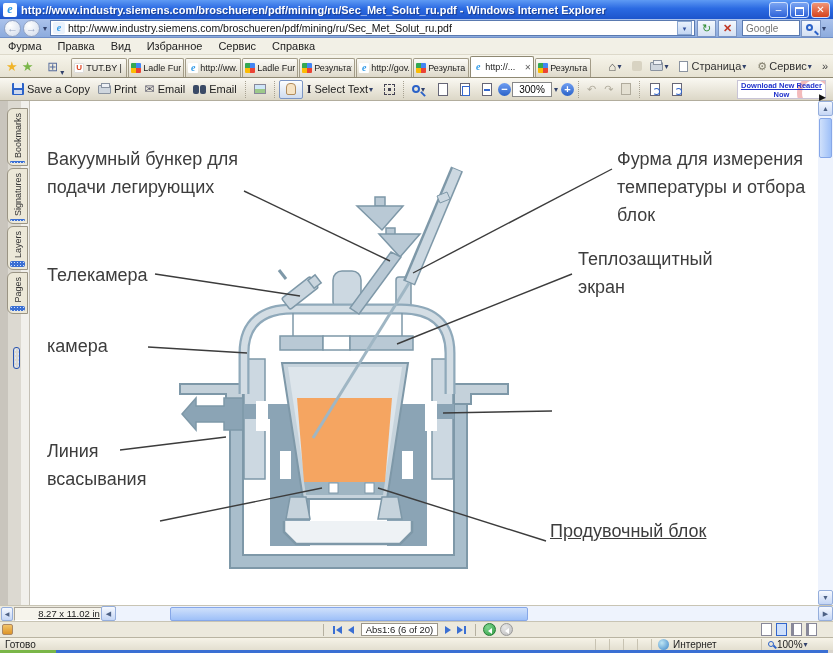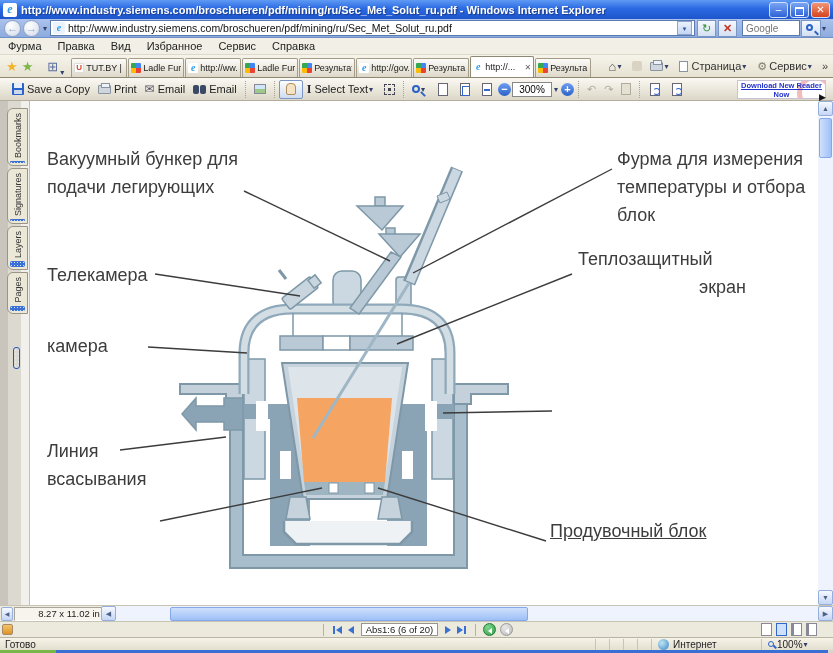--- a/index.html
+++ b/index.html
@@ -134,21 +134,21 @@
 
   
   .vscroll { position:absolute; left:818px; top:0; width:15px; height:504px; background:#eef3fd; }
   .sbtn { position:absolute; left:0; width:15px; height:15px; border:1px solid #95aedc; border-radius:2px;
     background:linear-gradient(180deg,#f6f9ff,#c5d6f5); color:#4d6185; font-size:7px; text-align:center; line-height:13px; }
   .vthumb { position:absolute; left:1px; top:17px; width:13px; height:40px; border:1px solid #86a7e8; border-radius:2px;
     background:linear-gradient(90deg,#cfe0fb,#9ec0f8); }
 
   .hscrollrow { position:absolute; left:0; top:605px; width:833px; height:16px; background:#ece9dd; border-top:1px solid #c8c4b4; }
   .sizebox { position:absolute; left:14px; top:1px; width:110px; height:14px; background:#f6f4ec; border:1px solid #aaa59a;
-    border-right-color:#fff; border-bottom-color:#fff; font-size:9.5px; text-align:center; line-height:12px; color:#222; }
+    border-right-color:#fff; border-bottom-color:#fff; font-size:9.5px; text-align:center; line-height:12px; color:#222;text-decoration:underline; }
   .hs-left { left:101px; top:0; } .hs-right { left:818px; top:0; }
   .hs-minibtn { position:absolute; left:1px; top:1px; width:12px; height:14px; border:1px solid #95aedc; border-radius:2px;
     background:linear-gradient(#f6f9ff,#c5d6f5); color:#4d6185; font-size:6px; text-align:center; line-height:12px; }
   .htrack { position:absolute; left:116px; top:0; width:702px; height:16px; background:#eef3fd; }
   .hthumb { position:absolute; left:54px; top:1px; width:358px; height:14px; border:1px solid #86a7e8; border-radius:2px;
     background:linear-gradient(180deg,#cfe0fb,#9ec0f8); }
 
   
   .pnavrow { position:absolute; left:0; top:621px; width:833px; height:16px; background:#ece9dd; border-top:1px solid #c8c4b4;
     display:flex; align-items:center; justify-content:center; }
@@ -482,21 +482,21 @@
       <div class="dlabel" style="left:587px;top:44px;">
         <div>Фурма для измерения</div>
           <div>температуры и отбора</div>
           <div>блок</div>
       </div>
       <div class="dlabel" style="left:17px;top:160px;">
         <div>Телекамера</div>
       </div>
       <div class="dlabel" style="left:548px;top:144px;width:168px;">
         <div>Теплозащитный</div>
-          <div style="text-align:right">экран</div>
+          <div style="text-align:left">экран</div>
       </div>
       <div class="dlabel" style="left:17px;top:231px;">
           <div>камера</div>
       </div>
       <div class="dlabel" style="left:17px;top:336px;">
         <div>Линия</div>
           <div>всасывания</div>
       </div>
       <div class="dlabel" style="left:520px;top:416px;text-decoration:underline;">
         <div>Продувочный блок</div>

